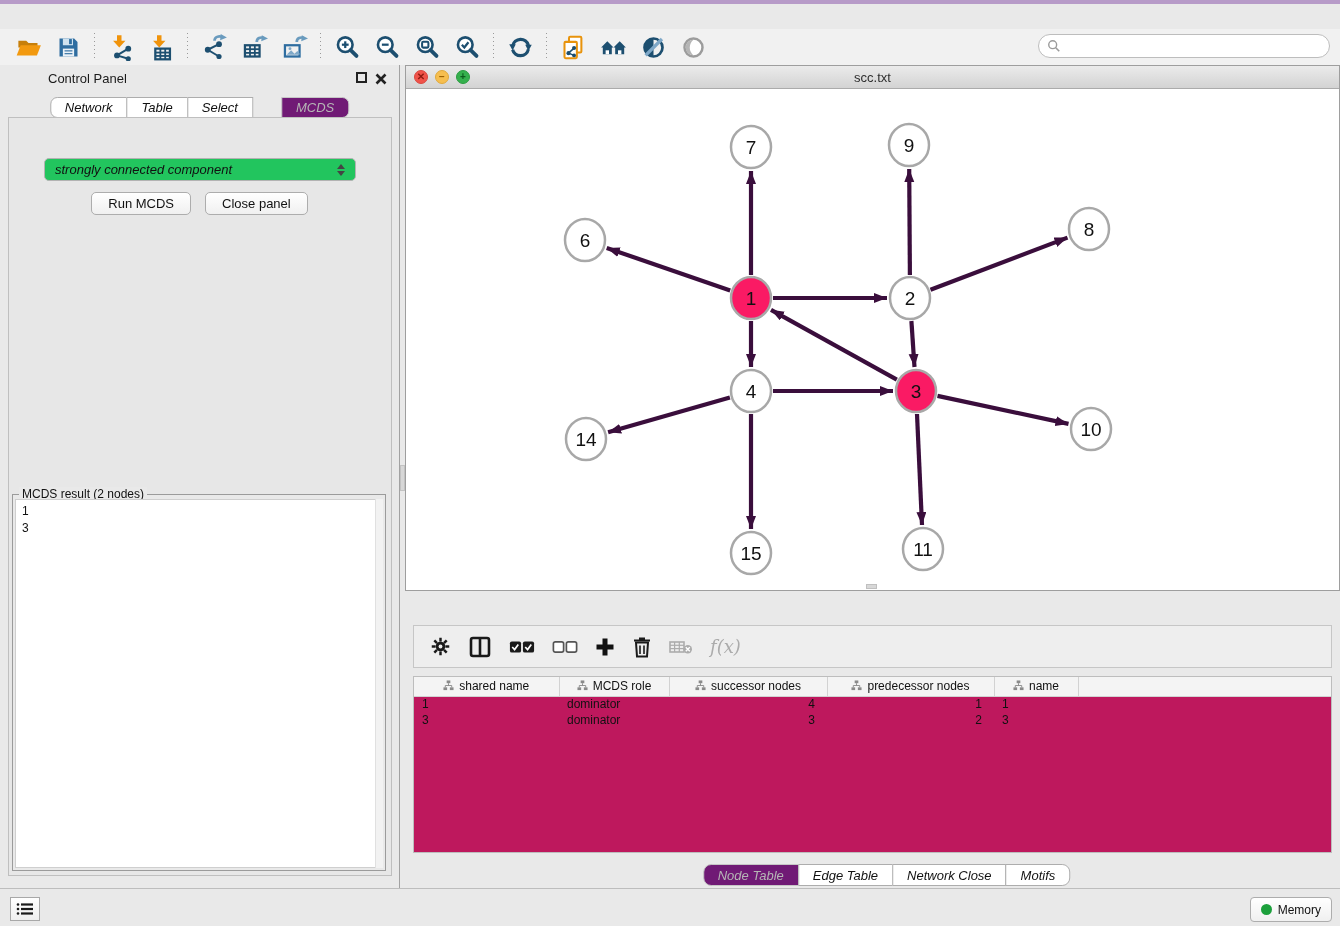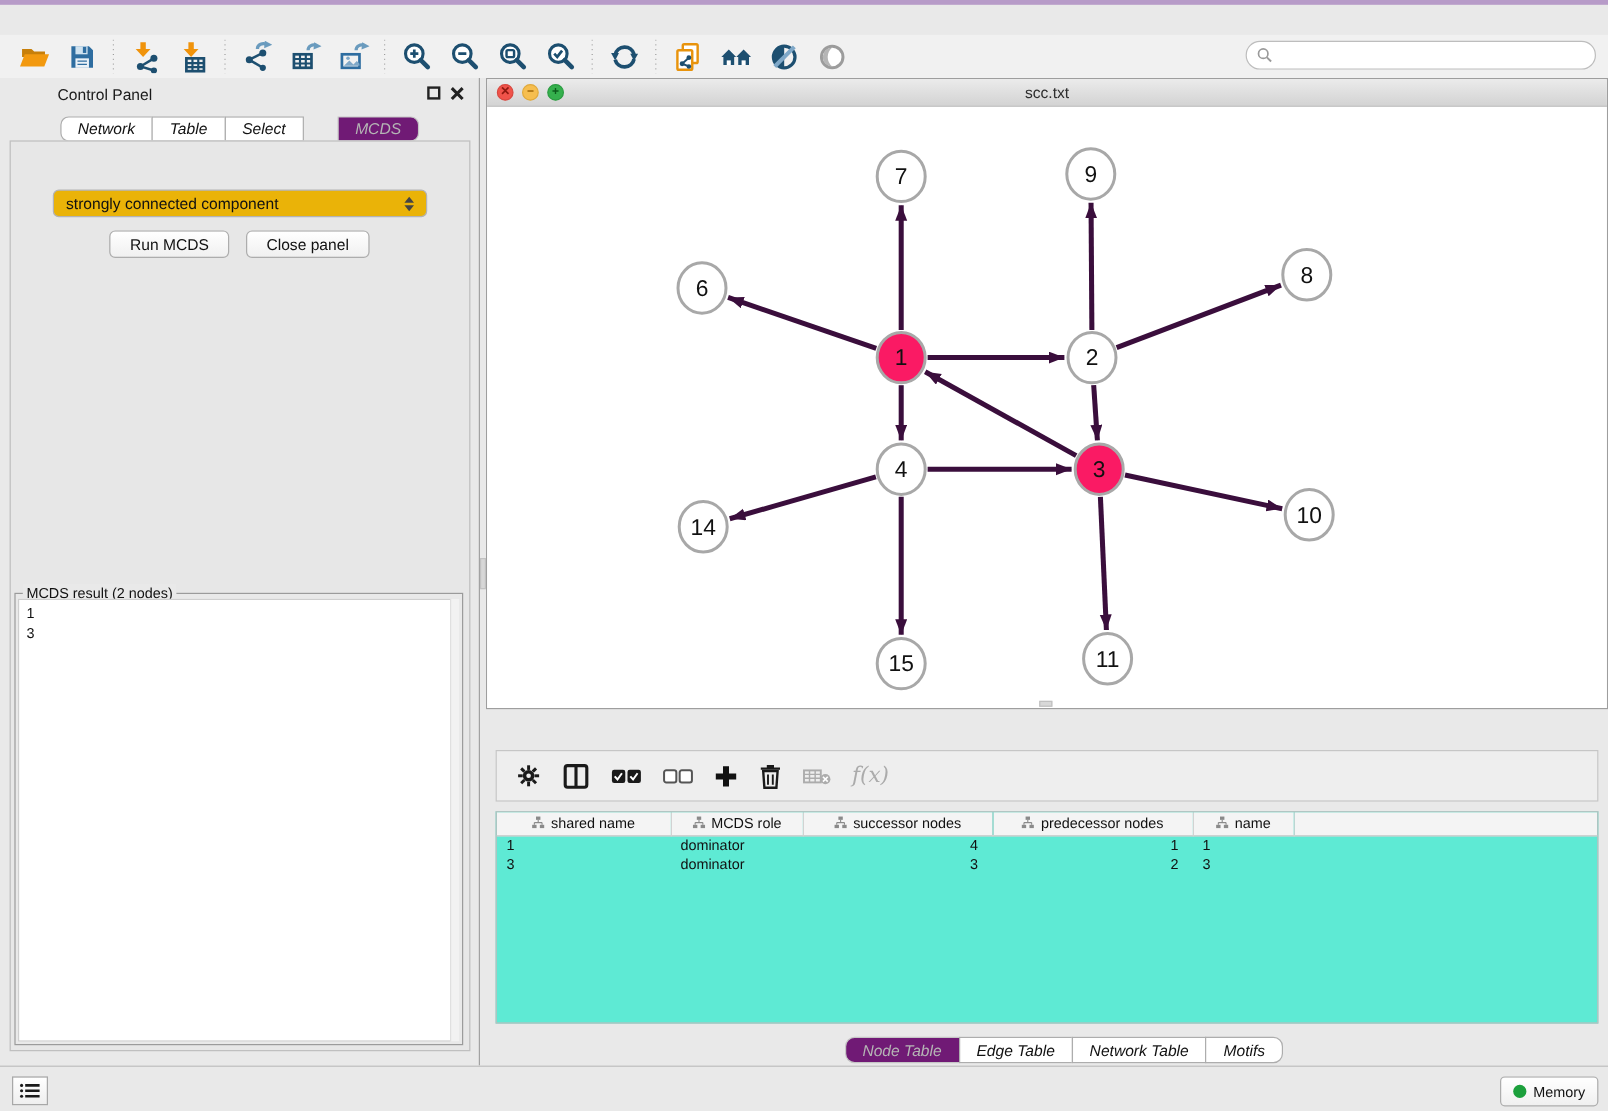--- a/index.html
+++ b/index.html
@@ -41,23 +41,23 @@
   .tab { height:21px; line-height:20px; padding:0 14px; background:#fff; border:1px solid #ADADAD;
     margin-left:-1px; font-size:13px; color:#111; white-space:nowrap; }
   .tab:first-child { border-radius:7px 0 0 0; margin-left:0; }
   .cp-tabs .tab:first-child { border-radius:7px 0 0 7px; }
   .cp-tabs .tab:last-child { border-radius:0 7px 7px 0; }
   .tab.active { background:#701a75; color:#B5B5B5; border-color:#C6C6C6;margin-left:28px; }
 
   .cp-box { position:absolute; left:8px; top:52px; width:384px; height:759px;
     background:#E7E7E7; border:1px solid #BFBFBF; }
   .opt-label { position:absolute; left:0; width:100%; top:72px; text-align:center; font-size:13px; color:#111; }
-  .criterion { position:absolute; left:44px; top:93px; width:312px; height:23px; background:#eab308;
+  .criterion { position:absolute; left:44px; top:93px; width:312px; height:23px; background:#22c55e;
     border:1px solid #B3B3B3; border-radius:5px; font-size:13px; color:#111;
-    display:flex; align-items:center; padding:0 10px; }
+    display:flex; align-items:center; padding:0 10px;font-style:italic; }
   .criterion .label { flex:1; }
   .chevrons { display:flex; flex-direction:column; gap:2px; align-items:center; }
   .chevrons i { display:block; width:0; height:0; border-left:4px solid transparent; border-right:4px solid transparent; }
   .chevrons .up { border-bottom:5px solid #444; }
   .chevrons .down { border-top:5px solid #444; }
   .cp-buttons { position:absolute; left:0; width:100%; top:127px; display:flex; justify-content:center; gap:14px; }
   .btn { height:23px; background:linear-gradient(#FFF,#F0F0F0); border:1px solid #ADADAD; border-radius:5px;
     font-size:13px; color:#111; padding:0 16px; display:flex; align-items:center; }
 
   .result-field { position:absolute; left:12px; top:429px; width:374px; height:377px;
@@ -86,21 +86,21 @@
   .nw-handle { position:absolute; left:460px; bottom:1px; width:11px; height:5px; background:#D8D8D8; border:1px solid #C0C0C0; }
 
   
   .table-panel { position:absolute; left:405px; top:595px; width:935px; height:293px; background:#E9E9E9; }
   .tp-float { right:30px; } .tp-close { right:11px; }
   .tp-toolbar { position:absolute; left:8px; top:30px; width:919px; height:43px; background:#EEEEEE;
     border:1px solid #C6C6C6; display:flex; align-items:center; padding-left:16px; gap:17px; }
   .tp-btn { height:28px; display:flex; align-items:center; justify-content:center; }
   .fx { font-family:"DejaVu Serif", serif; font-style:italic; font-size:18px; color:#ABABAB; }
 
-  .tp-table { position:absolute; left:8px; top:81px; width:919px; height:177px; background:#5eead4;
+  .tp-table { position:absolute; left:8px; top:81px; width:919px; height:177px; background:#be185d;
     border:1px solid #BDBDBD; }
   table { border-collapse:collapse; width:100%; table-layout:fixed; }
   th { height:19px; background:#F4F4F4; border:1px solid #D2D2D2; border-top:none; font-size:12px;
     font-weight:normal; color:#111; text-align:center; position:relative; overflow:hidden; white-space:nowrap; }
   th:first-child { border-left:none; } th:last-child { border-right:none; }
   th .tree { margin-right:5px; vertical-align:-1px; }
   td { height:16px; font-size:12px; color:#111; padding:0 8px; overflow:hidden; white-space:nowrap; }
   td.r { text-align:right; padding-right:12px; }
   .tp-tabs { bottom:2px; left:50%; transform:translateX(-50%); }
   .tp-tabs .tab { height:22px; line-height:21px; }
@@ -532,21 +532,21 @@
               <td class="l">3</td>
               <td></td>
             </tr>
           </tbody>
       </table>
     </div>
 
     <div class="tabrow tp-tabs" id="tp-tabs">
         <div class="tab active">Node Table</div>
         <div class="tab">Edge Table</div>
-        <div class="tab">Network Table</div>
+        <div class="tab">Network Close</div>
         <div class="tab">Motifs</div>
       </div>
   </div>
 
   <div class="statusbar">
     <div class="sb-left">
       <svg width="18" height="14" viewBox="0 0 18 14">
         <circle cx="2" cy="2.5" r="1.3" fill="#1A1A1A"></circle>
           <circle cx="2" cy="7" r="1.3" fill="#1A1A1A"></circle>
           <circle cx="2" cy="11.5" r="1.3" fill="#1A1A1A"></circle>

